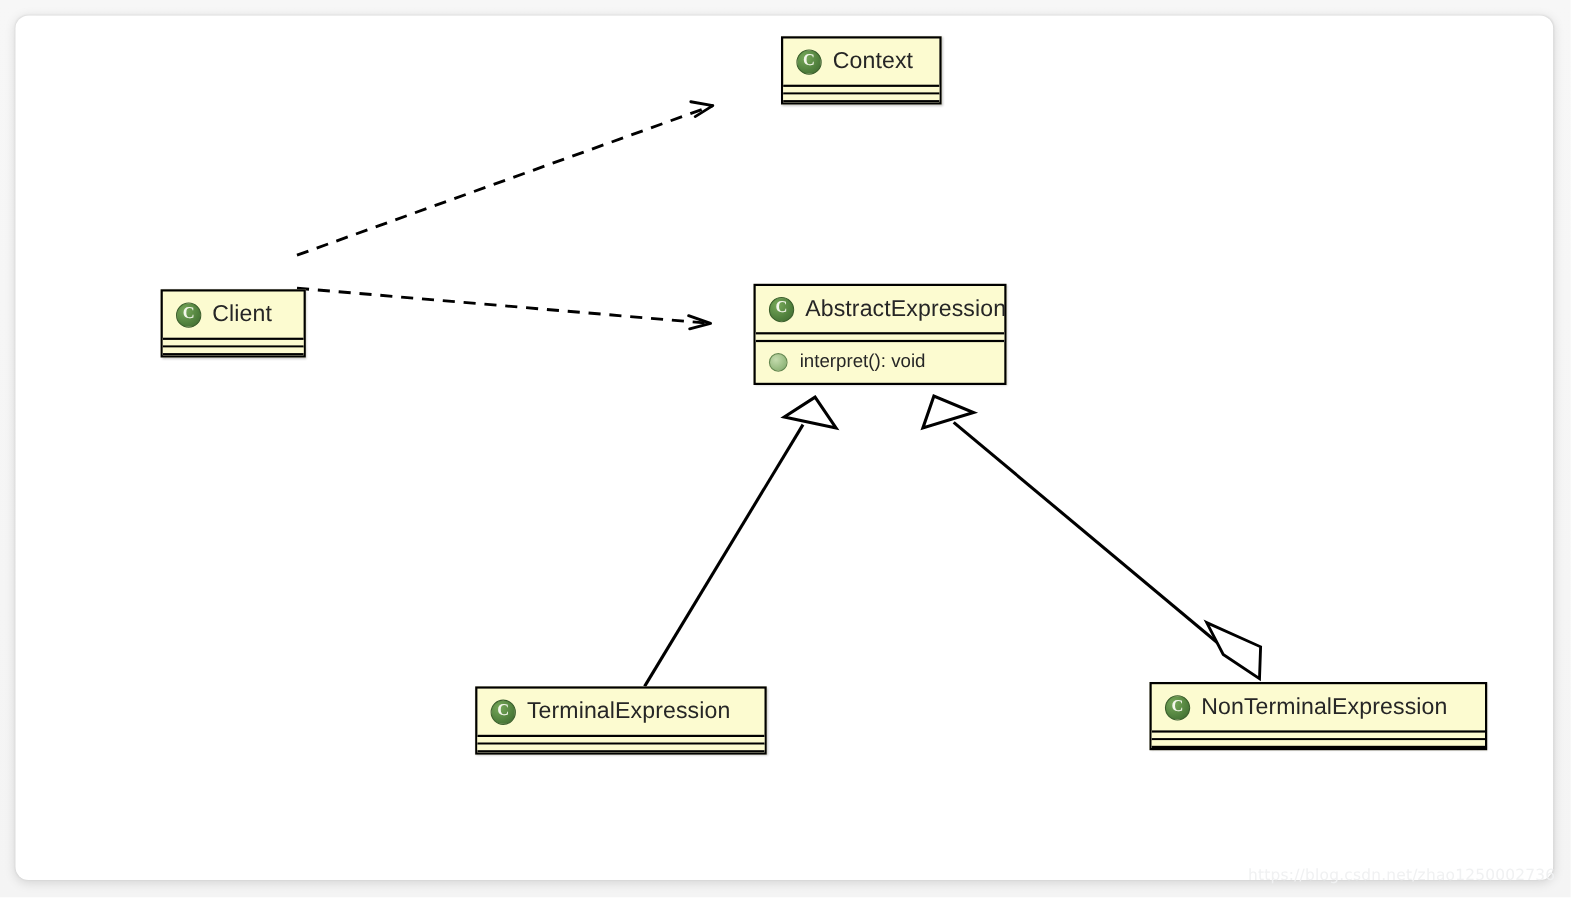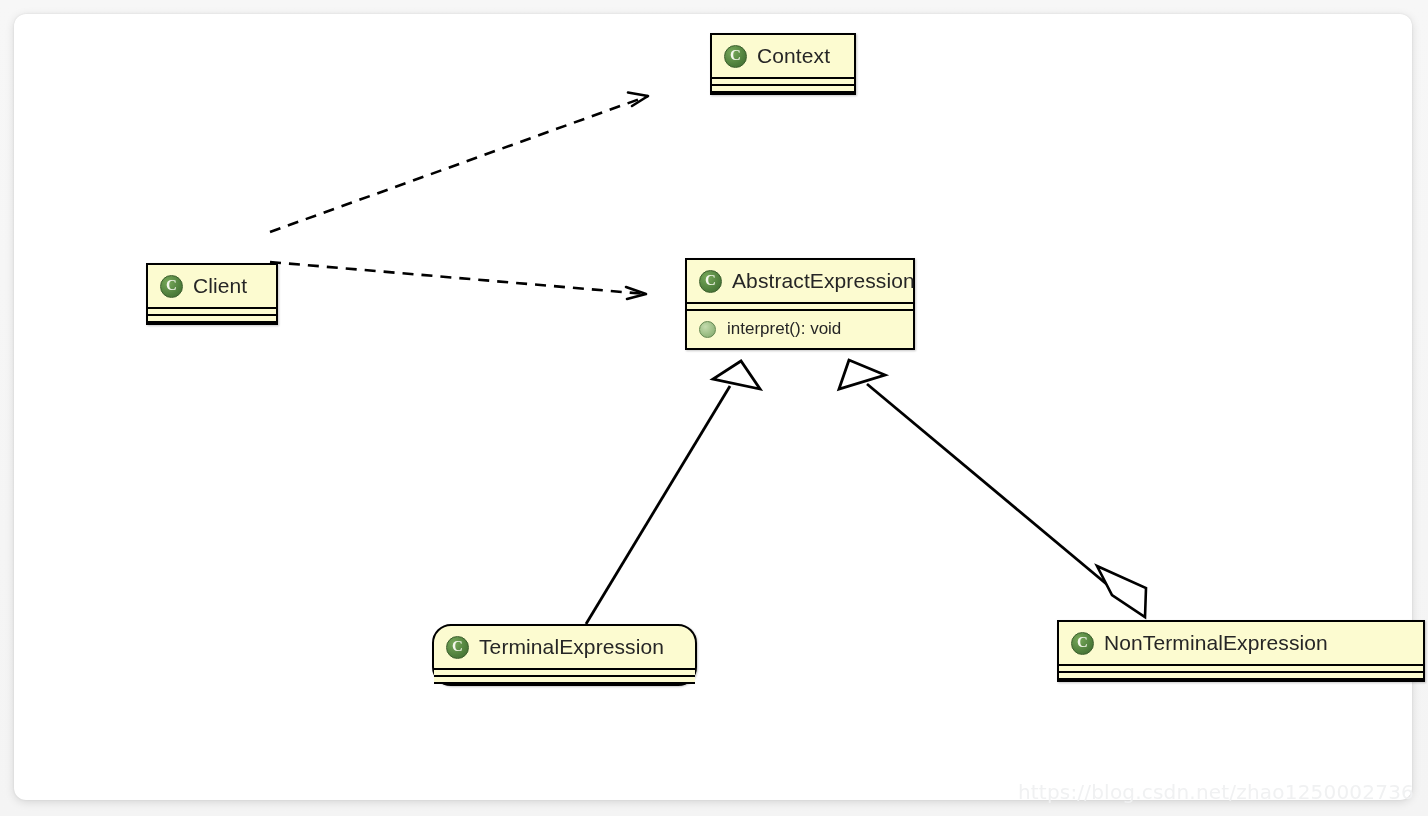--- a/index.html
+++ b/index.html
@@ -145,21 +145,21 @@
     letter-spacing: 2px;
     user-select: none;
     white-space: nowrap;
   }
 
   #watermark-url {
     position: absolute;
     right: 14px;
     bottom: 12px;
     font-family: "DejaVu Sans", sans-serif;
-    font-size: 20px;
+    font-size: 14px;
     color: #f0f1f2;
     letter-spacing: 0.2px;
     user-select: none;
     white-space: nowrap;
   }
 </style>
 </head>
 <body>
 
 <div id="root">
@@ -215,30 +215,30 @@
     </div>
     <div class="uml-empty-strip"></div>
     <div class="uml-members">
       <div class="uml-member">
         <span class="icon-method"></span>
         <span class="uml-member-label">interpret(): void</span>
       </div>
     </div>
   </div>
 
-  <div class="uml-class" id="box-terminal-expression" style="left:432px; top:624px; width:265px;border-radius:19px;">
+  <div class="uml-class" id="box-terminal-expression" style="left:432px; top:624px; width:265px;">
     <div class="uml-header">
       <span class="icon-class"></span>
       <span class="uml-name">TerminalExpression</span>
     </div>
     <div class="uml-empty-strip"></div>
     <div class="uml-empty-strip2"></div>
   </div>
 
-  <div class="uml-class" id="box-nonterminal-expression" style="left:1045px; top:620px; width:368px;margin-left:12px;">
+  <div class="uml-class" id="box-nonterminal-expression" style="left:1045px; top:620px; width:307px;">
     <div class="uml-header">
       <span class="icon-class"></span>
       <span class="uml-name">NonTerminalExpression</span>
     </div>
     <div class="uml-empty-strip"></div>
     <div class="uml-empty-strip2"></div>
   </div>
 
   <div id="watermark-url">https://blog.csdn.net/zhao1250002736</div>
 

